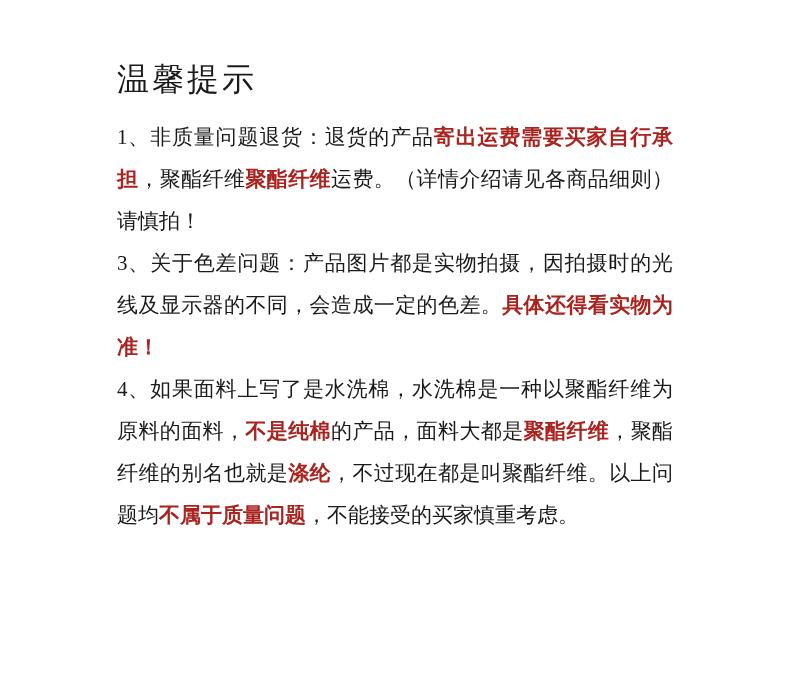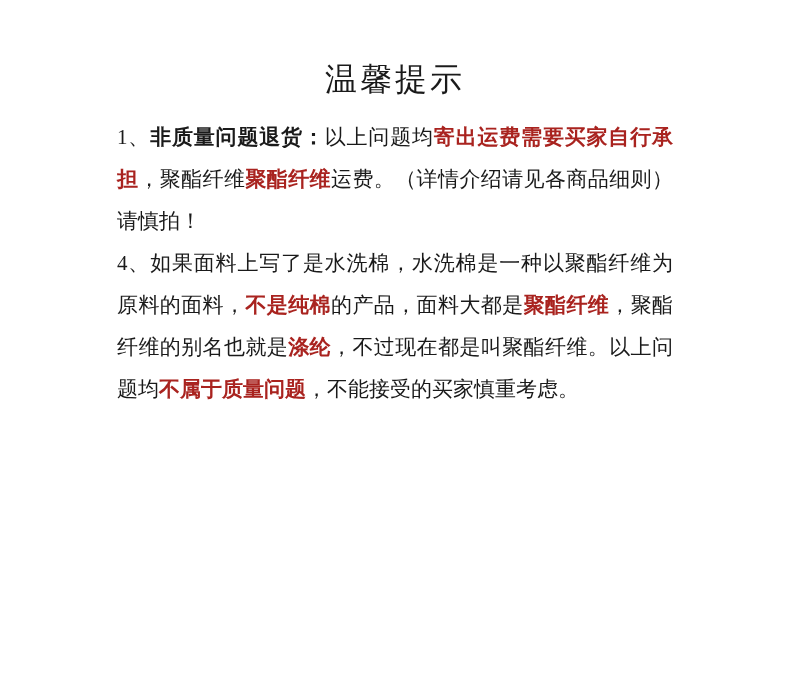--- a/index.html
+++ b/index.html
@@ -25,43 +25,43 @@
   .content {
     width: 556px;
     margin: 0 auto;
     padding-top: 56px;
   }
   .title {
     margin: 0 0 14px 0;
     font-size: 32px;
     font-weight: normal;
     letter-spacing: 3px;
-    text-align: center;
     color: var(--text);
     line-height: 46px;
   }
   .notice-body {
     color: var(--text);
   }
   .notice-item {
     margin: 0;
     font-size: 21px;
     line-height: 42px;
     text-align: justify;
     color: var(--text);
     word-break: break-all;
   }
   .seg-plain { color: var(--text); font-weight: normal; }
-  .seg-bold  { color: var(--text); font-weight: bold; }
+  .seg-bold  { color: var(--text); font-weight: normal; }
   .seg-red   { color: var(--red);  font-weight: bold; }
 </style>
 </head>
 <body>
 
 <div class="page">
   <div class="content">
     <h1 class="title">温馨提示</h1>
     <div class="notice-body" id="notice-list">
-        <p class="notice-item"><span class="seg-plain">1、</span><span class="seg-bold">非质量问题退货：</span><span class="seg-plain">以上问题均</span><span class="seg-red">寄出运费需要买家自行承担</span><span class="seg-plain">，聚酯纤维</span><span class="seg-red">聚酯纤维</span><span class="seg-plain">运费。（详情介绍请见各商品细则）请慎拍！</span></p>
+        <p class="notice-item"><span class="seg-plain">1、</span><span class="seg-bold">非质量问题退货：</span><span class="seg-plain">退货的产品</span><span class="seg-red">寄出运费需要买家自行承担</span><span class="seg-plain">，聚酯纤维</span><span class="seg-red">聚酯纤维</span><span class="seg-plain">运费。（详情介绍请见各商品细则）请慎拍！</span></p>
+        <p class="notice-item"><span class="seg-plain">3、</span><span class="seg-bold">关于色差问题：</span><span class="seg-plain">产品图片都是实物拍摄，因拍摄时的光线及显示器的不同，会造成一定的色差。</span><span class="seg-red">具体还得看实物为准！</span></p>
         <p class="notice-item"><span class="seg-plain">4、如果面料上写了是水洗棉，水洗棉是一种以聚酯纤维为原料的面料，</span><span class="seg-red">不是纯棉</span><span class="seg-plain">的产品，面料大都是</span><span class="seg-red">聚酯纤维</span><span class="seg-plain">，聚酯纤维的别名也就是</span><span class="seg-red">涤纶</span><span class="seg-plain">，不过现在都是叫聚酯纤维。以上问题均</span><span class="seg-red">不属于质量问题</span><span class="seg-plain">，不能接受的买家慎重考虑。</span></p>
       </div>
   </div>
 </div>
 
 </body></html>

